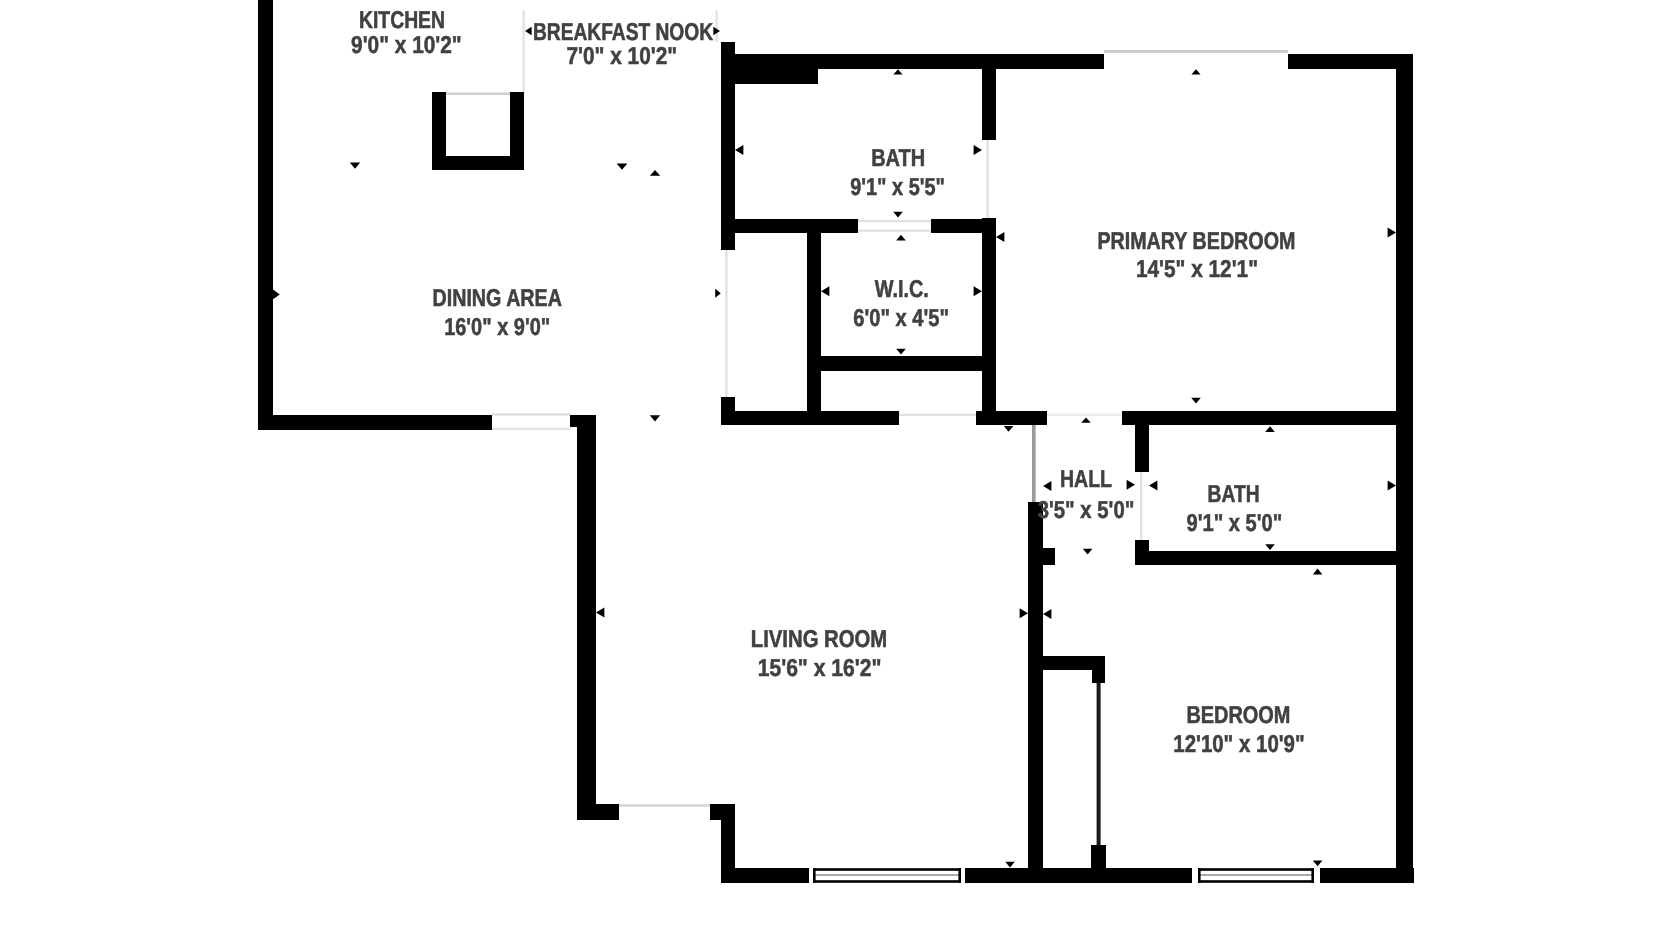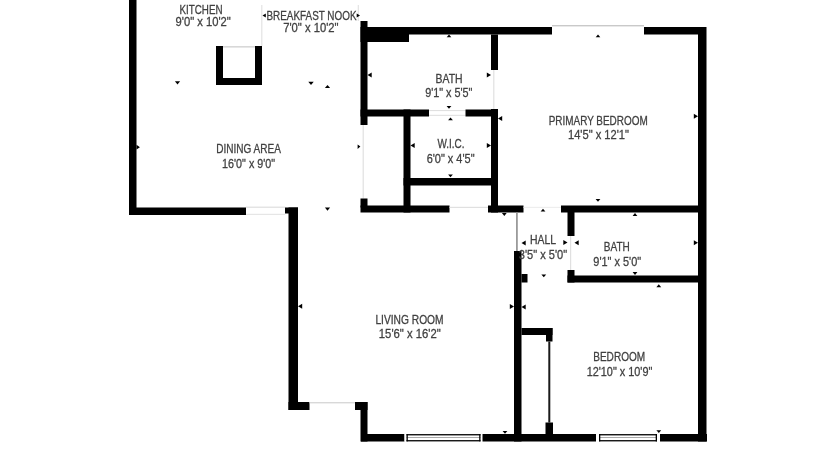--- a/index.html
+++ b/index.html
@@ -1,17 +1,17 @@
 <!DOCTYPE html>
 <html><head>
 <meta charset="utf-8">
 <style>
   html,body{margin:0;padding:0;background:#fff;}
   svg text{font-family:"Liberation Sans",sans-serif;fill:#414141;stroke:#414141;stroke-width:0.28;}
-  .wrap{filter:grayscale(1);width:835px;height:467px;}
+  .wrap{filter:grayscale(1);width:835px;height:467px;font-weight:bold;}
 </style>
 </head>
 <body>
 <div class="wrap"><svg width="835" height="467" viewBox="0 0 835 467">
 
   <rect x="0" y="0" width="835" height="467" fill="#ffffff"></rect>
   <g>
 
   <rect x="129" y="0" width="7.5" height="215" fill="#000"></rect>
 

